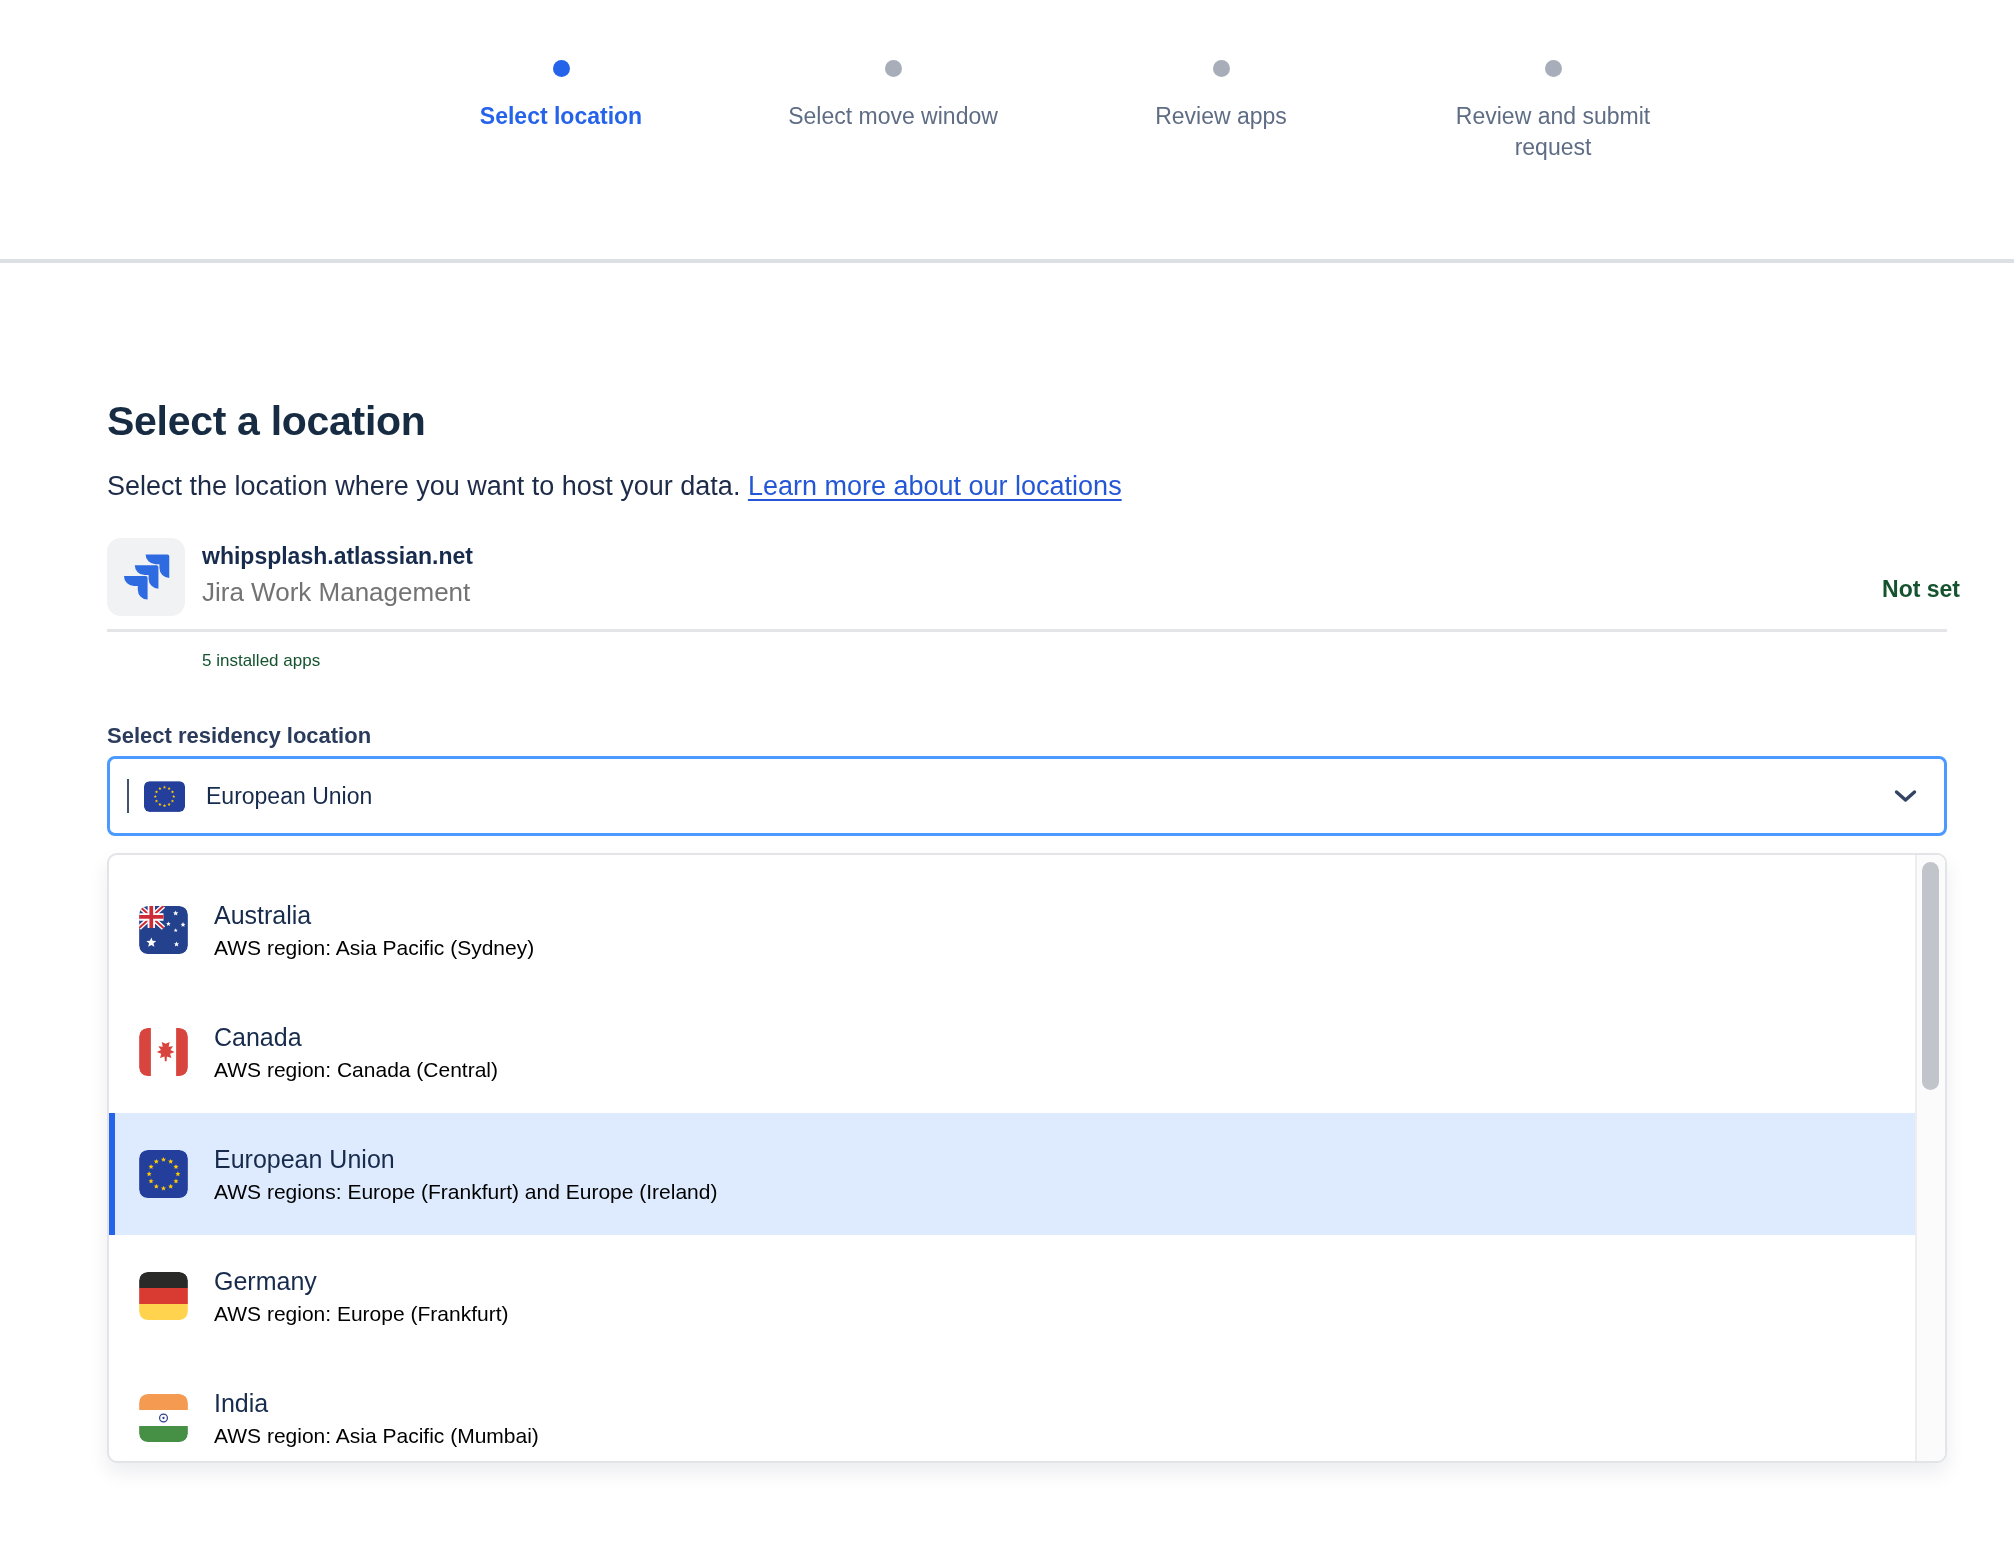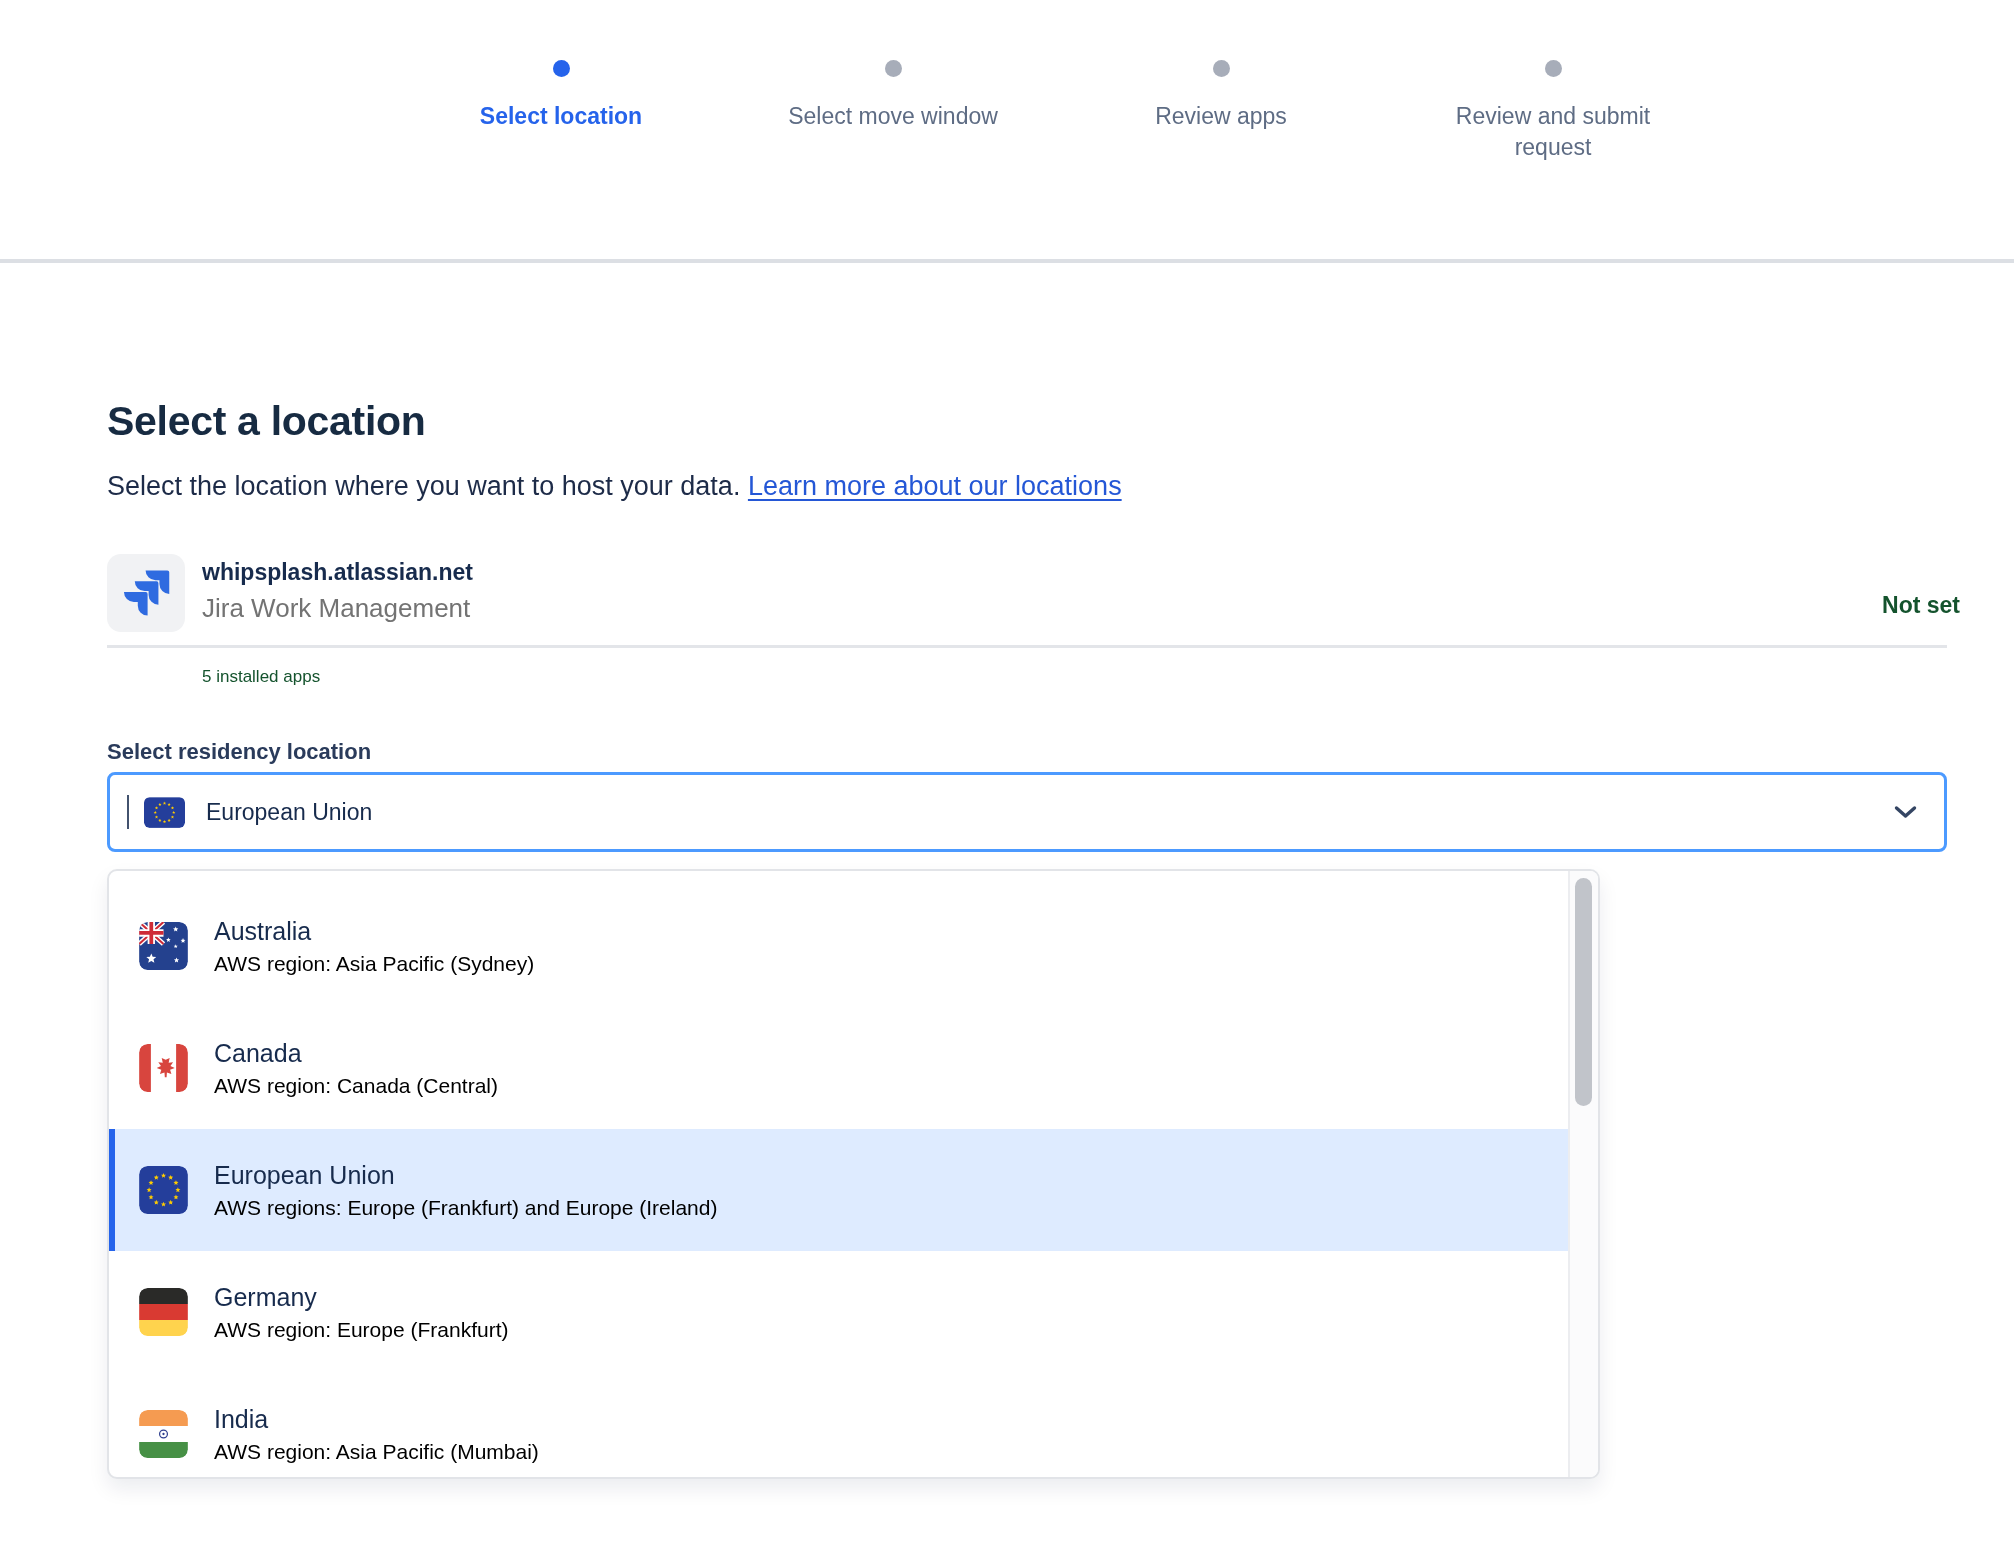--- a/index.html
+++ b/index.html
@@ -18,21 +18,21 @@
   .step.active .step-label { color:var(--accent); font-weight:700; }
   .top-divider { position:absolute; top:259px; left:0; width:2014px; height:4px; background:#DCDFE4; }
 
   
   .main { position:absolute; left:107px; top:398px; width:1853px; }
   h1.page-title { font-size:41px; font-weight:700; letter-spacing:-0.3px; color:#172B42; }
   .page-desc { margin-top:26px; font-size:27px; color:#1D2B48; }
   .page-desc a { color:#2457D6; text-decoration:underline; text-underline-offset:4px; cursor:pointer; }
 
   
-  .site-card { margin-top:52px; }
+  .site-card { margin-top:36px; }
   .site-row { display:flex; align-items:flex-start; }
   .site-logo { width:78px; height:78px; border-radius:14px; background:#F1F2F4;
                display:flex; align-items:center; justify-content:center; flex:0 0 auto; }
   .site-logo svg { width:48px; height:46px; }
   .site-info { margin-left:17px; padding-top:5px; }
   .site-name { font-size:23px; font-weight:600; color:#172B4D; }
   .site-product { margin-top:7px; font-size:26px; color:#737373; }
   .site-status { margin-left:auto; margin-top:38px; font-size:23px; font-weight:700; color:#14532d; }
   .card-divider { margin-top:13px; width:1840px; height:3px; background:#E3E5E9; }
   .apps-count { margin-top:19px; margin-left:95px; font-size:17px; color:#14532d; }
@@ -41,21 +41,21 @@
   .residency-label { margin-top:52px; font-size:22px; font-weight:700; color:#2A3B5B; }
   .select-box { margin-top:7px; width:1840px; height:80px; background:#fff;
     border:3px solid var(--select-border); border-radius:8px;
     display:flex; align-items:center; padding-left:17px; cursor:pointer; }
   .caret { width:2px; height:34px; background:#42526E; margin-right:15px; }
   .select-flag svg { display:block; border-radius:5px; }
   .select-value { margin-left:21px; font-size:23px; color:#172B4D; }
   .select-chevron { margin-left:auto; margin-right:27px; display:flex; }
 
   
-  .dropdown { margin-top:17px; width:1493px; height:610px; background:#fff;
+  .dropdown { margin-top:17px; width:1840px; height:610px; background:#fff;
     border:2px solid #E2E4E8; border-radius:10px; position:relative; overflow:hidden;
     box-shadow:0 10px 20px rgba(9,30,66,0.08); }
   .options { position:absolute; left:0; top:0; right:30px; padding-top:14px; }
   .option { height:122px; display:flex; align-items:center; padding-left:30px;
             position:relative; cursor:pointer; }
   .option.selected { background:var(--highlight); }
   .option.selected::before { content:""; position:absolute; left:0; top:0; bottom:0;
             width:6px; background:var(--accent); }
   .opt-flag { flex:0 0 auto; display:flex; }
   .opt-flag svg { border-radius:8px; display:block; }

